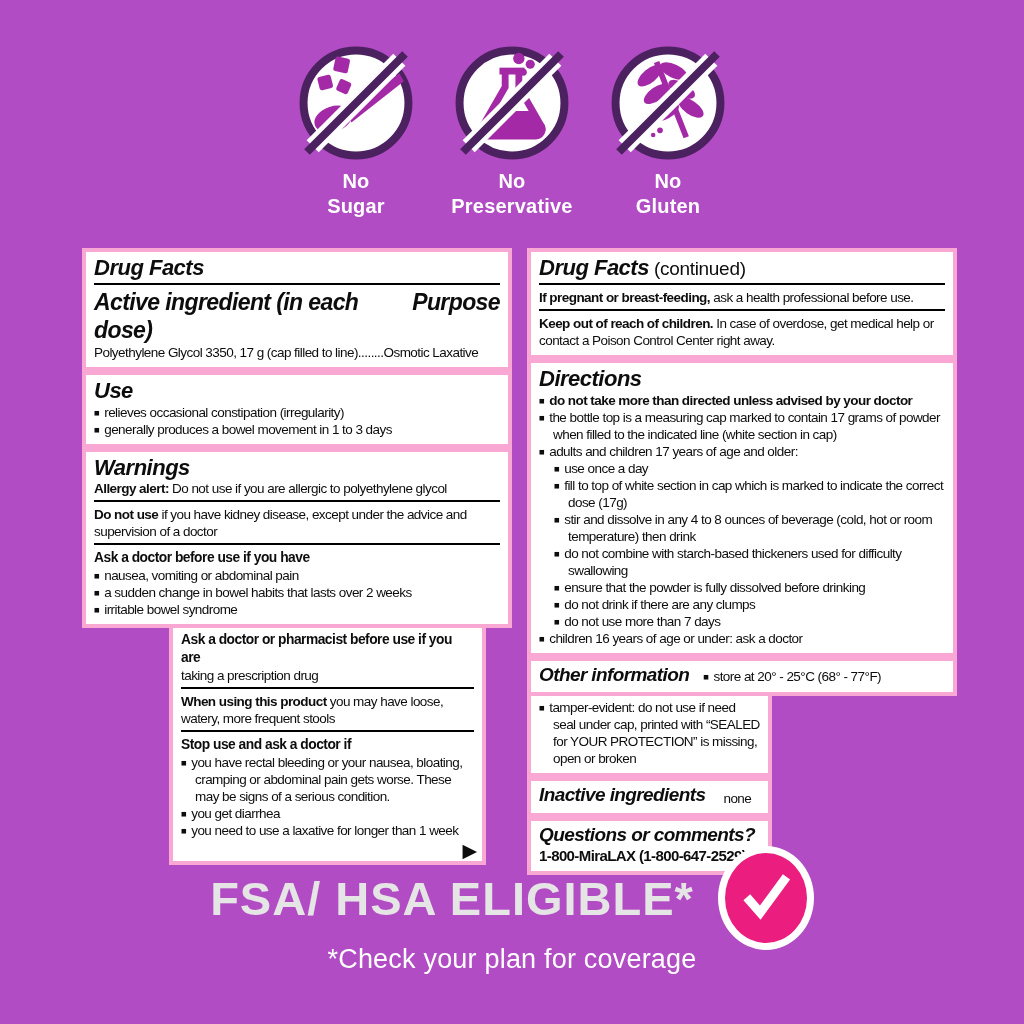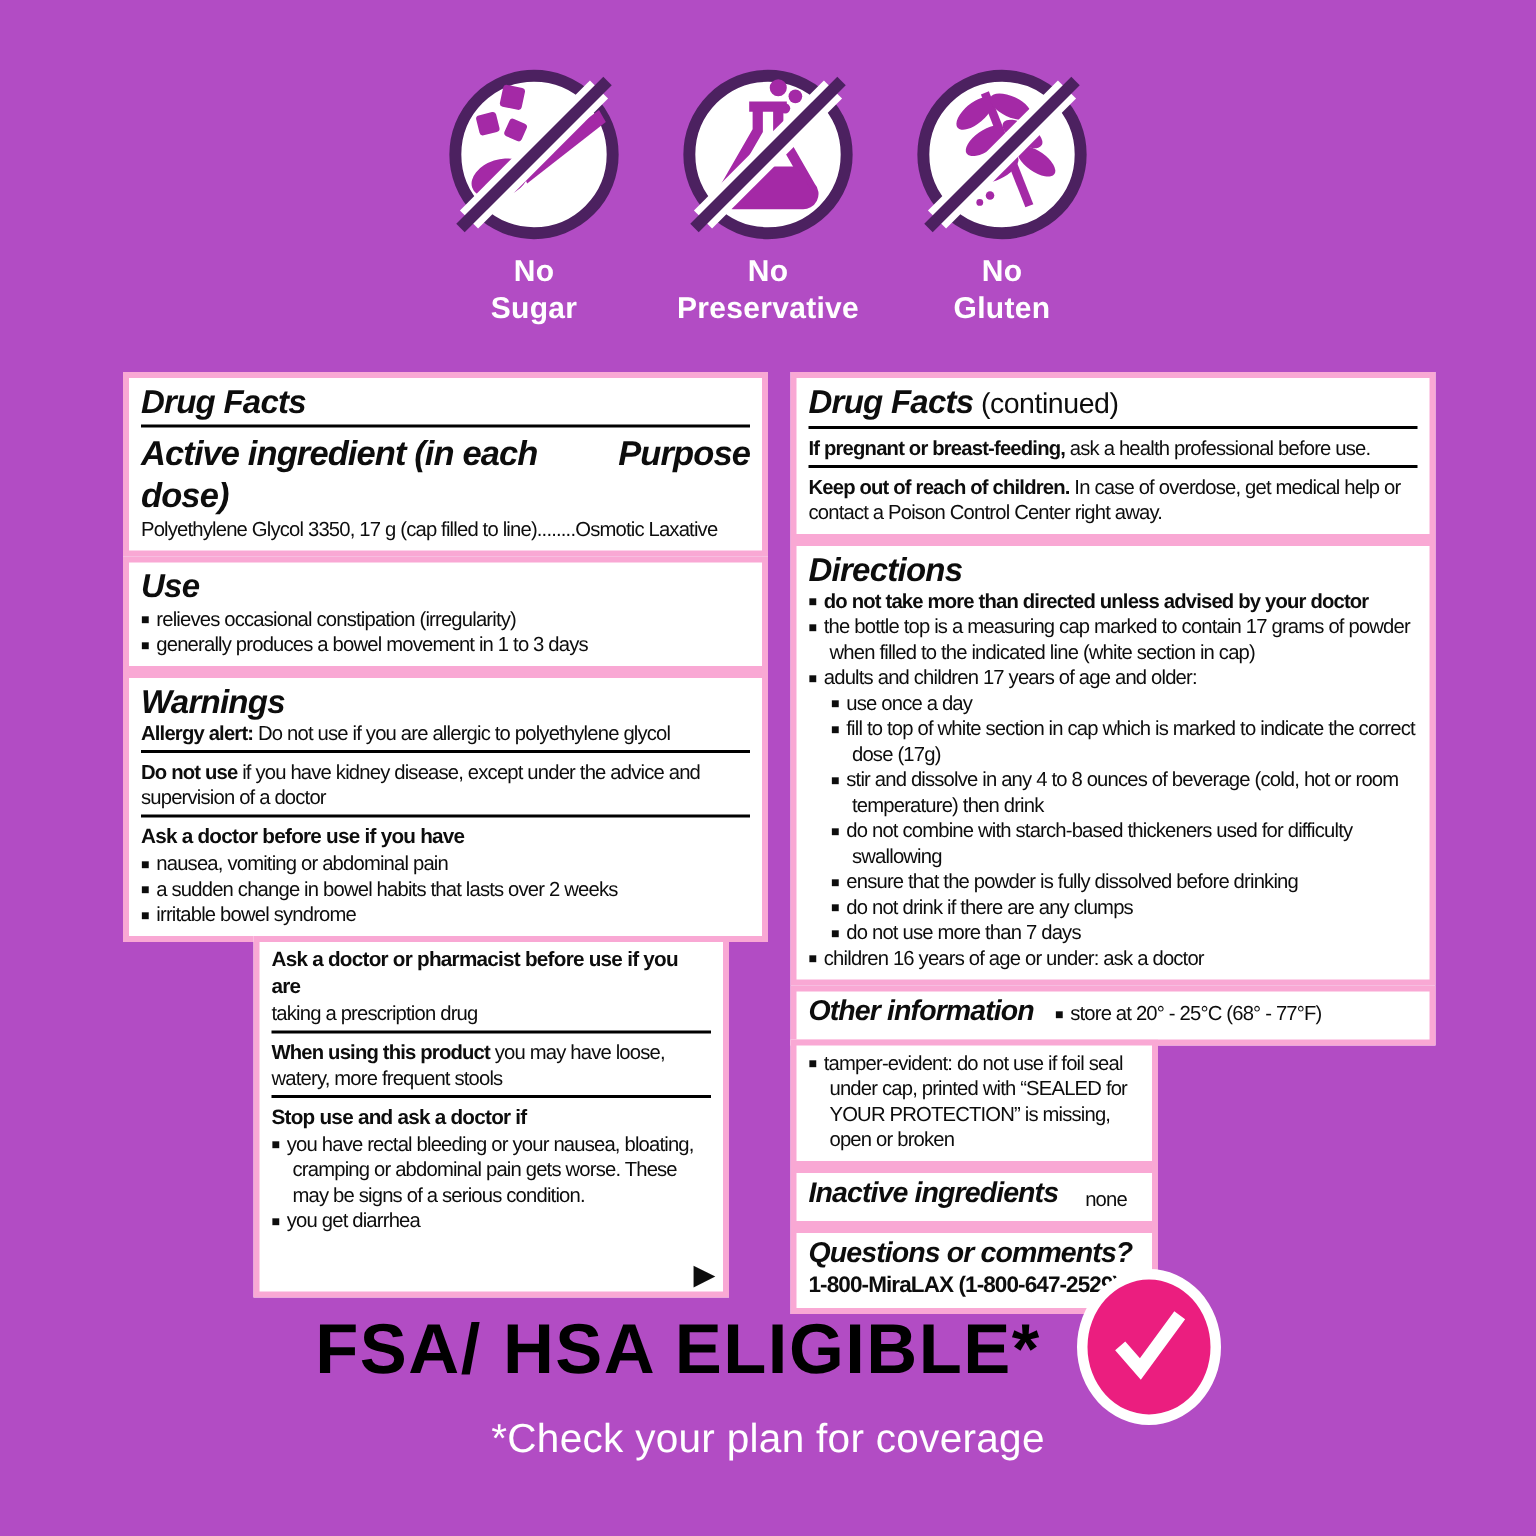--- a/index.html
+++ b/index.html
@@ -36,21 +36,21 @@
   .inner-box{width:317px;margin-left:87px;margin-top:-4px;position:relative;min-height:241px;}
   .cont-arrow{position:absolute;right:5px;bottom:1px;font-size:19px;line-height:1;}
   .min-e{min-height:94px;} .min-f{min-height:272px;}
   .other-head{display:flex;align-items:baseline;gap:14px;min-height:36px;}
   .other-body{margin-top:-4px;min-height:74px;}
   .inactive-row{display:flex;align-items:flex-end;gap:18px;}
   .h-ital-lg{font-style:italic;font-weight:bold;font-size:19px;letter-spacing:-.6px;line-height:1.2;}
   .phone{font-weight:bold;font-size:15px;letter-spacing:-.6px;line-height:1.2;}
   
   .fsa-row{position:absolute;top:845px;left:0;right:0;height:106px;display:flex;align-items:center;justify-content:center;gap:24px;}
-  .fsa-text{color:#000000;font-weight:800;font-size:47px;letter-spacing:1px;white-space:nowrap;}
+  .fsa-text{color:#e5e5e5;font-weight:800;font-size:47px;letter-spacing:1px;white-space:nowrap;}
   .fsa-badge{width:96px;height:104px;border-radius:50%;background:#EB1E7F;border:7px solid #fff;box-sizing:border-box;display:flex;align-items:center;justify-content:center;}
   .fsa-badge svg{width:64px;height:64px;}
   .fsa-sub{position:absolute;top:944px;left:0;width:100%;text-align:center;color:#fff;font-size:27px;letter-spacing:.2px;}
 </style>
 </head>
 <body>
 
 <div class="badges-row">
 
   <div class="badge">
@@ -164,20 +164,21 @@
     <div class="dfbody">taking a prescription drug</div>
     <hr class="rule">
     <div class="dfbody">
       <span class="b">When using this product</span>
       <span>you may have loose, watery, more frequent stools</span>
     </div>
     <hr class="rule">
     <div class="subhead">Stop use and ask a doctor if</div>
     <div class="dfbody li">you have rectal bleeding or your nausea, bloating, cramping or abdominal pain gets worse. These may be signs of a serious condition.</div>
     <div class="dfbody li">you get diarrhea</div>
+    <div class="dfbody li">you need to use a laxative for longer than 1 week</div>
     <span class="cont-arrow">▶</span>
   </div>
 </div>
 
 <div class="col col-right">
 
   <div class="box min-e">
     <div class="df-title">
       <span>Drug Facts</span><span class="cont">(continued)</span>
     </div>
@@ -207,21 +208,21 @@
     <div class="dfbody li lv2">do not use more than 7 days</div>
     <div class="dfbody li">children 16 years of age or under: ask a doctor</div>
   </div>
 
   <div class="box other-head">
     <span class="h-ital-lg">Other information</span>
     <span class="dfbody store-li">store at 20° - 25°C (68° - 77°F)</span>
   </div>
 
   <div class="box narrow other-body">
-    <div class="dfbody li">tamper-evident: do not use if foil seal under cap, printed with “SEALED for YOUR PROTECTION” is missing, open or broken</div>
+    <div class="dfbody li">tamper-evident: do not use if need seal under cap, printed with “SEALED for YOUR PROTECTION” is missing, open or broken</div>
   </div>
 
   <div class="box narrow">
     <div class="inactive-row">
       <span class="h-ital-lg">Inactive ingredients</span>
       <span class="dfbody">none</span>
     </div>
   </div>
 
   <div class="box narrow">

